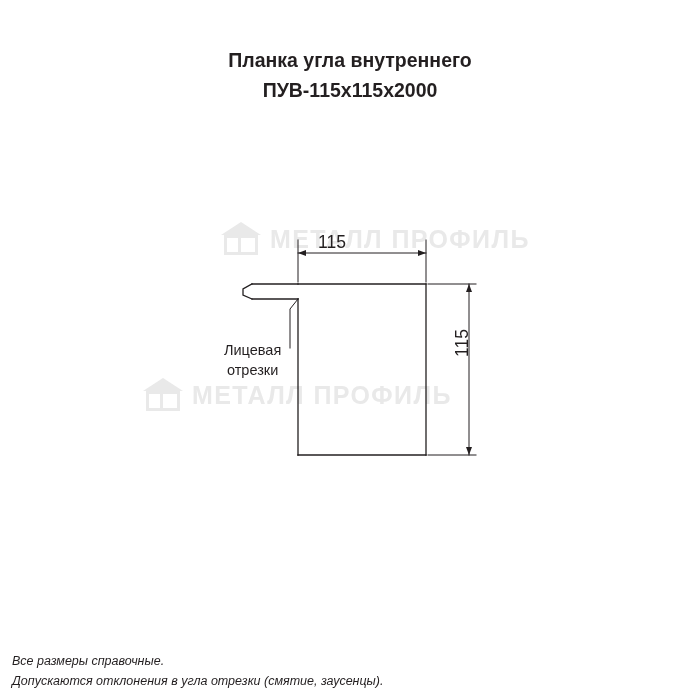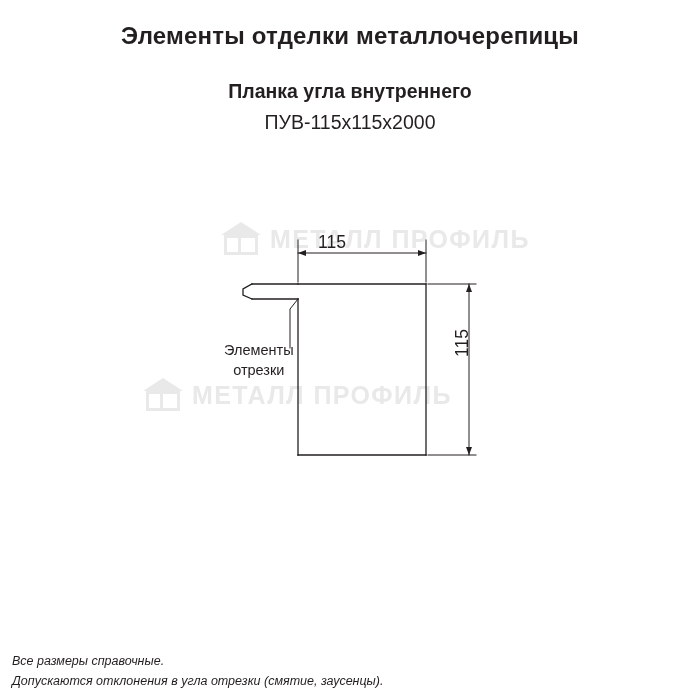--- a/index.html
+++ b/index.html
@@ -38,21 +38,21 @@
   }
   .sub-title {
     font-size: 19.5px;
     font-weight: bold;
     margin: 0;
     line-height: 1.35;
     padding-top: 27px;
   }
   .sub-code {
     font-size: 19.5px;
-    font-weight: normal;
+    font-weight: bold;
     margin: 0;
     line-height: 1.35;
     padding-top: 4px;
   }
 
   
   .watermark {
     position: absolute;
     display: flex;
     align-items: center;
@@ -145,21 +145,20 @@
     color: #231f20;
   }
   .notes div { white-space: nowrap; font-style: italic; }
 </style>
 </head>
 <body>
 
 <div class="page">
 
   <div class="title-block">
-    <h1 class="main-title">Элементы отделки металлочерепицы</h1>
     <p class="sub-title">Планка угла внутреннего</p>
     <p class="sub-code">ПУВ-115х115х2000</p>
   </div>
 
   <div class="watermark wm-1">
     <span class="wm-logo">
       <span class="wm-roof"></span>
       <span class="wm-body"></span>
       <span class="wm-slit"></span>
     </span>
@@ -207,21 +206,21 @@
 
         <path d="M 466 292 L 469 284 L 472 292" fill="#231f20" stroke="none"></path>
         <path d="M 466 447 L 469 455 L 472 447" fill="#231f20" stroke="none"></path>
       </g>
     </svg>
 
     <span class="dim-label dim-top">115</span>
     <span class="dim-label dim-right">115</span>
 
     <div class="face-label">
-      <div>Элементы</div>
+      <div>Лицевая</div>
       <div>отрезки</div>
     </div>
   </div>
 
   <div class="notes">
     <div>Все размеры справочные.</div>
     <div>Допускаются отклонения в угла отрезки (смятие, заусенцы).</div>
   </div>
 
 </div>

